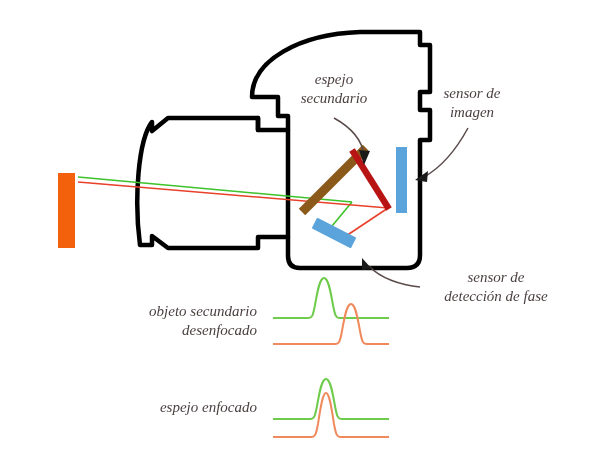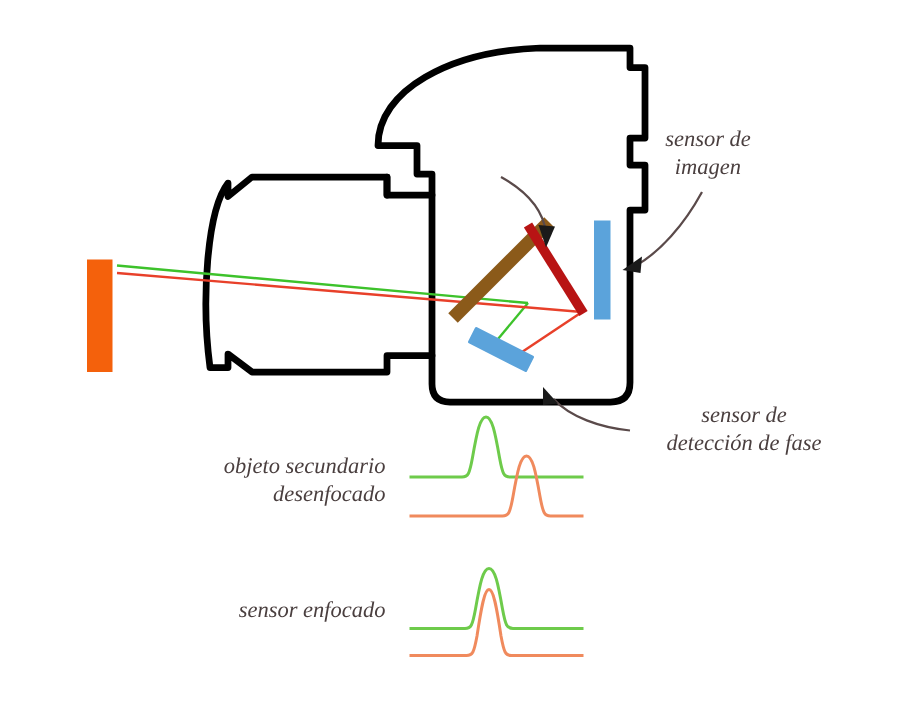--- a/index.html
+++ b/index.html
@@ -127,25 +127,27 @@
            L 311,437
            C 315,437 316,435 318,424
            C 321,404 323,393 326,393
            C 329,393 331,404 334,424
            C 336,435 337,437 341,437
            L 389,437"></path>
     </g>
 
   </svg>
 
+  <div class="lbl center" style="left:281px; top:70px; width:106px;">espejo
+secundario</div>
 
   <div class="lbl center" style="left:424px; top:84px; width:96px;">sensor de
 imagen</div>
 
   <div class="lbl center" style="left:412px; top:268px; width:168px;">sensor de
 detección de fase</div>
 
   <div class="lbl right" style="left:60px; top:302px; width:197px;">objeto secundario
 desenfocado</div>
 
-  <div class="lbl right" style="left:60px; top:398px; width:197px;">sensor enfocado</div>
+  <div class="lbl right" style="left:60px; top:398px; width:197px;">espejo enfocado</div>
 
 </div>
 
 </body></html>

